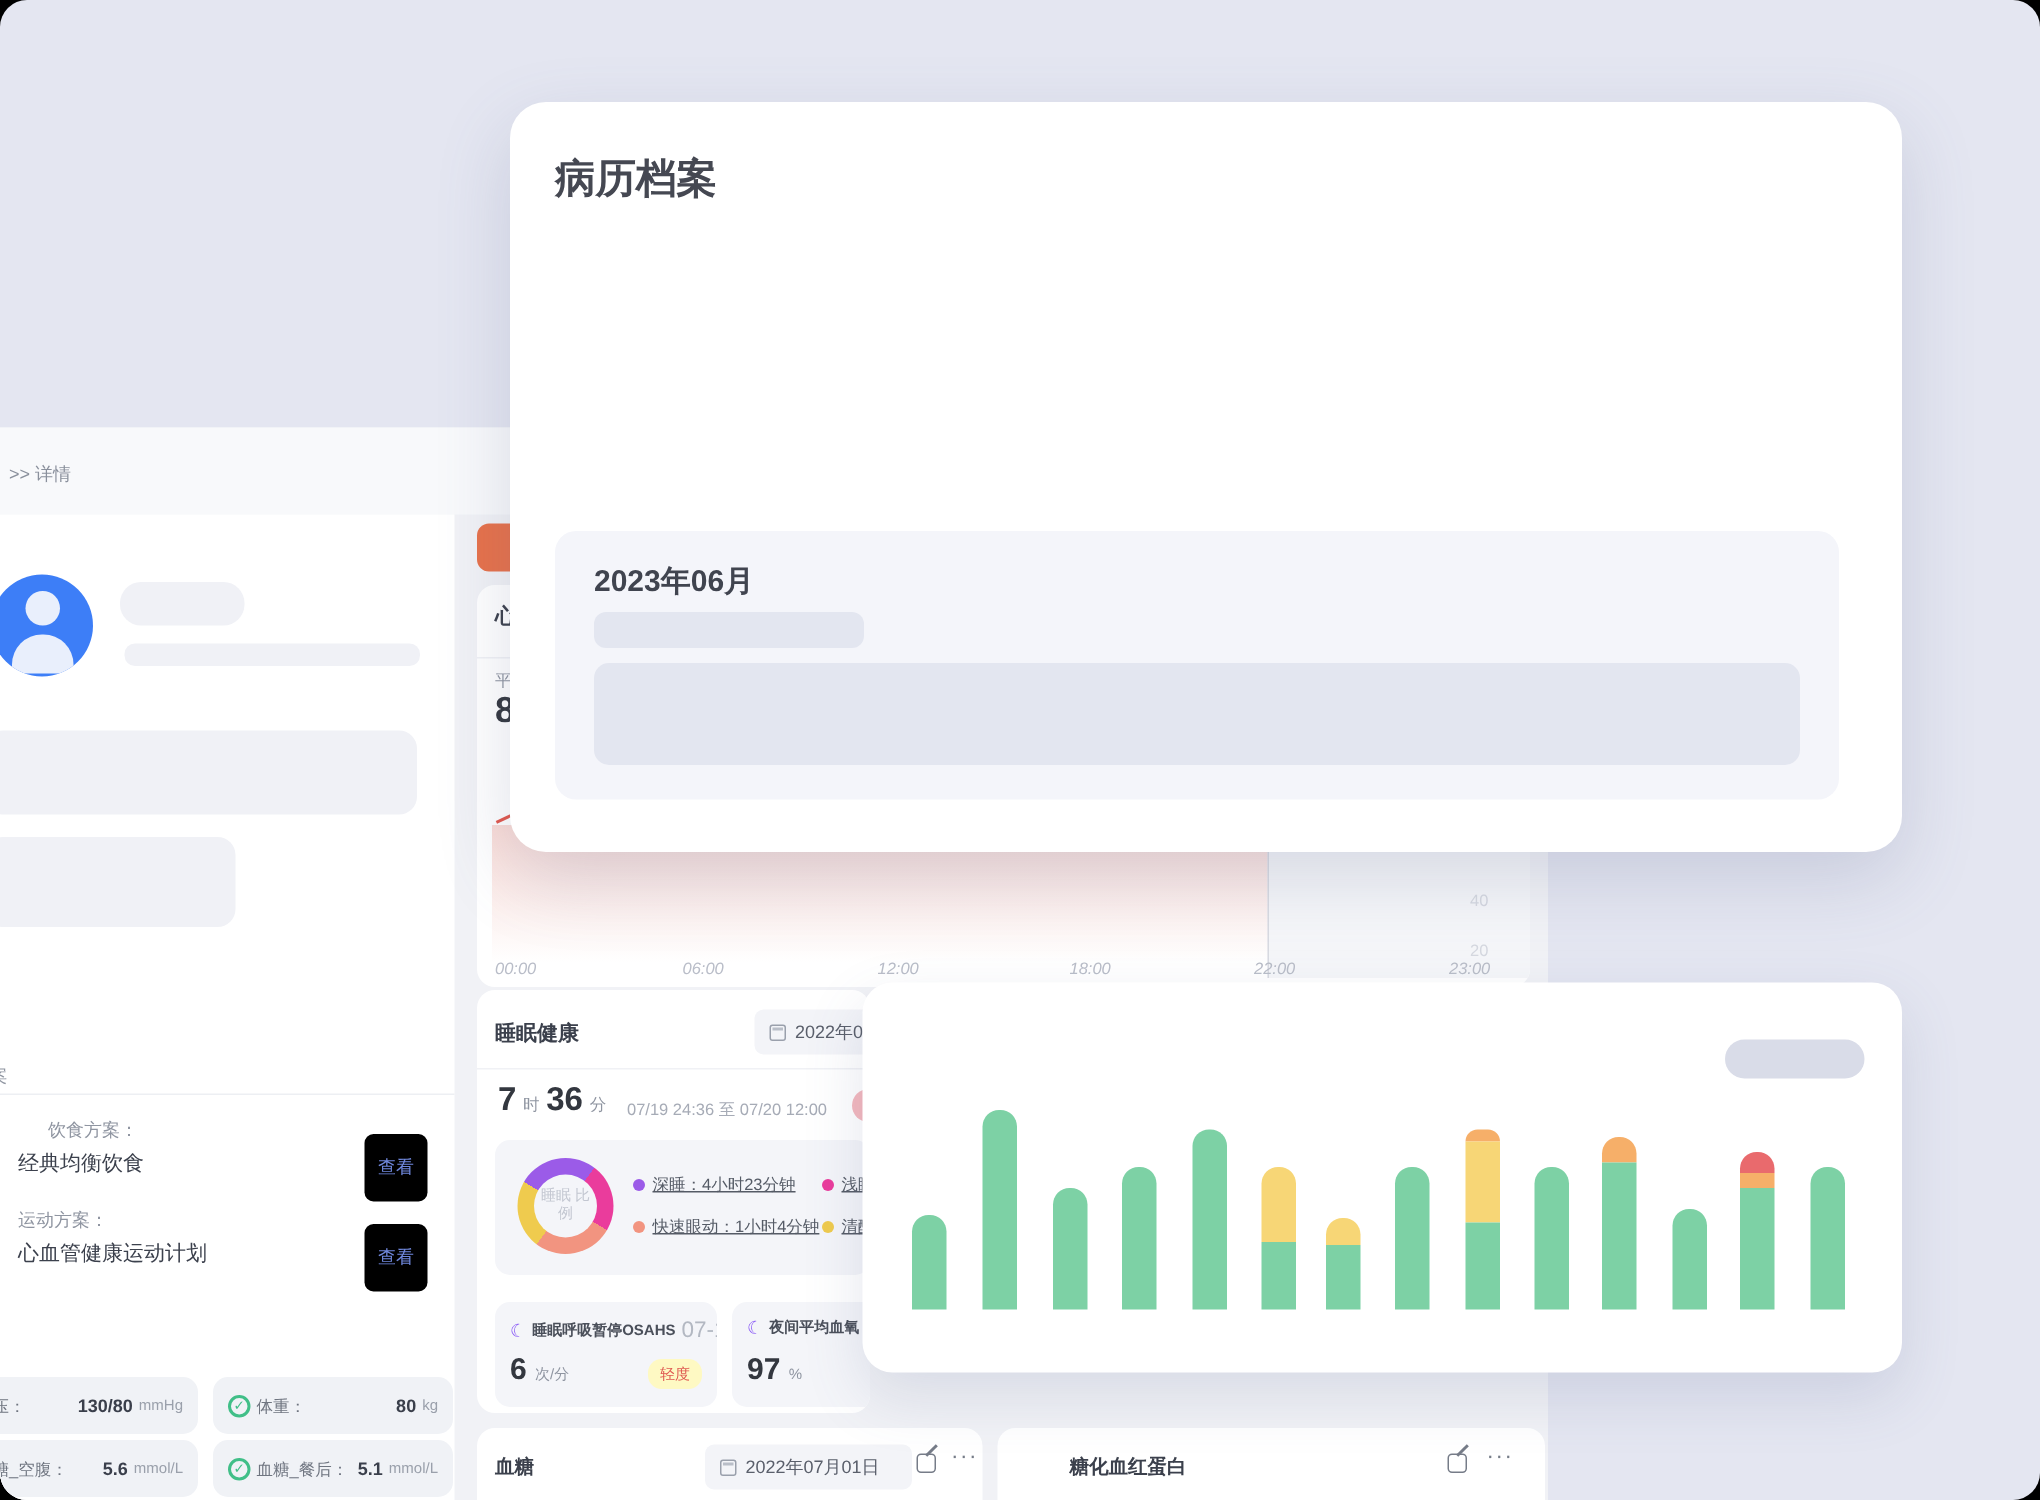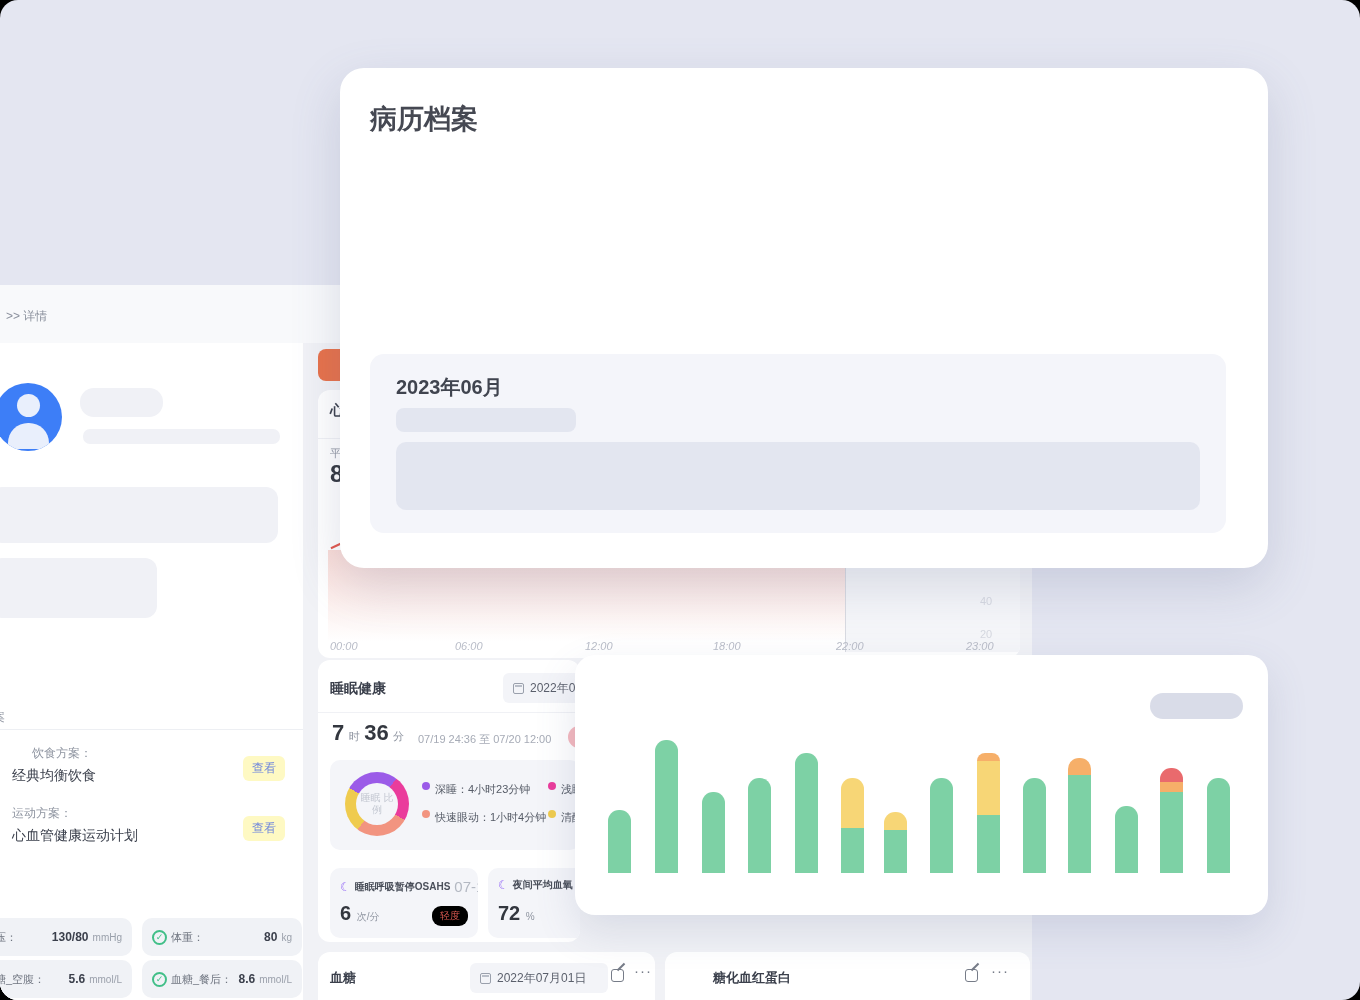--- a/index.html
+++ b/index.html
@@ -18,21 +18,21 @@
   .avatar::after{content:"";position:absolute;left:14px;top:40px;width:41px;height:26px;border-radius:20px 20px 4px 4px;background:#E9EFFC;}
   .sk{background:#F0F1F6;}
   .sk1{position:absolute;left:80px;top:45px;width:83px;height:29px;border-radius:14px;}
   .sk2{position:absolute;left:83px;top:86px;width:197px;height:15px;border-radius:7px;}
   .sk3{position:absolute;left:-10px;top:144px;width:288px;height:56px;border-radius:12px;}
   .sk4{position:absolute;left:-10px;top:215px;width:167px;height:60px;border-radius:12px;}
   .lp-divider{position:absolute;left:0;top:386px;width:100%;height:1px;background:#EDEFF3;}
   .lp-partial{position:absolute;left:-7px;top:366px;font-size:12px;color:#8F95A1;}
   .plan-label{position:absolute;left:12px;font-size:12px;color:#8F95A1;}
   .plan-value{position:absolute;left:12px;font-size:14px;color:#3C414D;}
-  .view-btn{position:absolute;right:18px;font-size:12px;color:#6F87DC;background:#fef9c3;border-radius:6px;padding:4px 9px;cursor:pointer;}
+  .view-btn{position:absolute;right:18px;font-size:12px;color:#6F87DC;background:#000000;border-radius:6px;padding:14px 9px;cursor:pointer;}
   .tiles{position:absolute;left:0;top:570px;width:303px;height:90px;}
   .tile{position:absolute;height:38px;background:#F0F2F6;border-radius:10px;display:flex;align-items:center;padding:0 10px;gap:4px;overflow:hidden;}
   .tile-l{left:-26px;width:158px;}
   .tile-r{left:142px;width:160px;}
   .tile .lbl{font-size:11px;color:#6F7580;white-space:nowrap;}
   .tile .val{margin-left:auto;font-size:12px;font-weight:bold;color:#3A3F4B;white-space:nowrap;}
   .tile .unit{font-size:10px;color:#9AA0AB;white-space:nowrap;}
   .gicon{flex:none;width:15px;height:15px;border-radius:50%;border:2px solid #41BF88;color:#41BF88;font-size:9px;line-height:11px;text-align:center;font-weight:bold;}
 
   
@@ -59,30 +59,30 @@
   .sl-duration{position:absolute;left:14px;top:60px;white-space:nowrap;}
   .sl-duration .big{font-size:22px;font-weight:bold;color:#33373F;}
   .sl-duration .small{font-size:11px;color:#8F95A1;}
   .sl-range{position:absolute;left:100px;top:72px;font-size:11px;color:#A6ABB6;white-space:nowrap;}
   .sl-redpill{position:absolute;left:250px;top:66px;width:34px;height:22px;border-radius:11px;background:#F5B8BE;}
   .sl-panel{position:absolute;left:12px;top:100px;width:250px;height:90px;border-radius:10px;background:#F4F5F9;overflow:hidden;}
   .donut{position:absolute;left:15px;top:12px;width:64px;height:64px;border-radius:50%;
          background:conic-gradient(from -60deg,#9B5BE8 0 27%,#EA3C9C 27% 50%,#F29480 50% 77%,#EFCB4E 77% 100%);}
   .donut-hole{position:absolute;left:11px;top:11px;width:42px;height:42px;border-radius:50%;background:#F4F5F9;
               display:flex;align-items:center;justify-content:center;text-align:center;font-size:10px;color:#C3C7D1;line-height:1.2;}
-  .leg{position:absolute;display:flex;gap:5px;font-size:11px;color:#555B66;white-space:nowrap;}
+  .leg{position:absolute;display:flex;align-items:center;gap:5px;font-size:11px;color:#555B66;white-space:nowrap;text-decoration:underline;}
   .dot{flex:none;width:8px;height:8px;border-radius:50%;}
   .sl-tile{position:absolute;top:208px;height:70px;border-radius:10px;background:#F4F5F9;overflow:hidden;}
   .sl-tile .row{position:absolute;left:10px;top:10px;display:flex;align-items:center;gap:4px;white-space:nowrap;}
   .moon{color:#8B5CF6;font-size:12px;}
   .sl-tile .t{font-size:10px;font-weight:bold;color:#4A4F5A;}
   .sl-tile .d{font-size:15px;color:#B3B8C2;}
   .sl-tile .v{position:absolute;left:10px;top:34px;font-size:20px;font-weight:bold;color:#33373F;}
   .sl-tile .u{font-size:10px;font-weight:normal;color:#8F95A1;}
-  .badge{position:absolute;right:10px;top:38px;font-size:10px;color:#DF5A52;background:#000000;border-radius:9px;padding:3px 8px;}
+  .badge{position:absolute;right:10px;top:38px;font-size:10px;color:#DF5A52;background:#fef9c3;border-radius:9px;padding:3px 8px;}
 
   
   .glucose-card{position:absolute;left:318px;top:667px;width:337px;height:52px;background:#fff;border-radius:12px 12px 0 0;overflow:hidden;}
   .hba1c-card{position:absolute;left:665px;top:667px;width:365px;height:52px;background:#fff;border-radius:12px 12px 0 0;overflow:hidden;}
   .bt-title{position:absolute;left:12px;top:17px;font-size:13px;font-weight:bold;color:#3B404C;}
   .gl-pill{left:152px;top:11px;width:138px;}
   .edit-ic{position:absolute;top:17px;width:13px;height:13px;border:1.5px solid #767C88;border-radius:3px;cursor:pointer;}
   .edit-ic::after{content:"";position:absolute;right:-3px;top:-4px;width:10px;height:2px;background:#767C88;transform:rotate(-45deg);}
   .more-ic{position:absolute;top:10px;font-size:15px;letter-spacing:1px;color:#767C88;cursor:pointer;}
 
@@ -148,21 +148,21 @@
           <span class="unit">kg</span>
         </div>
         <div class="tile tile-l" style="top:47px;">
           <span class="lbl">血糖_空腹：</span>
           <span class="val">5.6</span>
           <span class="unit">mmol/L</span>
         </div>
         <div class="tile tile-r" style="top:47px;">
           <span class="gicon">✓</span>
           <span class="lbl">血糖_餐后：</span>
-          <span class="val">8.6</span>
+          <span class="val">5.1</span>
           <span class="unit">mmol/L</span>
         </div>
       </div>
     </div>
 
     <div style="position:absolute;left:318px;top:64px;width:44px;height:32px;border-radius:8px;background:#E7714A;cursor:pointer;"></div>
 
     <div class="hr-card">
       <span class="hr-title">心率</span>
       <div class="hr-div"></div>
@@ -230,21 +230,21 @@
         </div>
         <div class="v"><span>6</span>
           <span class="u">次/分</span></div>
         <span class="badge">轻度</span>
       </div>
       <div class="sl-tile" style="left:170px;width:150px;">
         <div class="row">
           <span class="moon">☾</span>
           <span class="t">夜间平均血氧</span>
         </div>
-        <div class="v"><span>72</span>
+        <div class="v"><span>97</span>
           <span class="u">%</span></div>
       </div>
     </div>
 
     <div class="glucose-card">
       <span class="bt-title">血糖</span>
       <div class="date-pill gl-pill">
         <span class="cal"></span>
         <span>2022年07月01日</span>
       </div>

